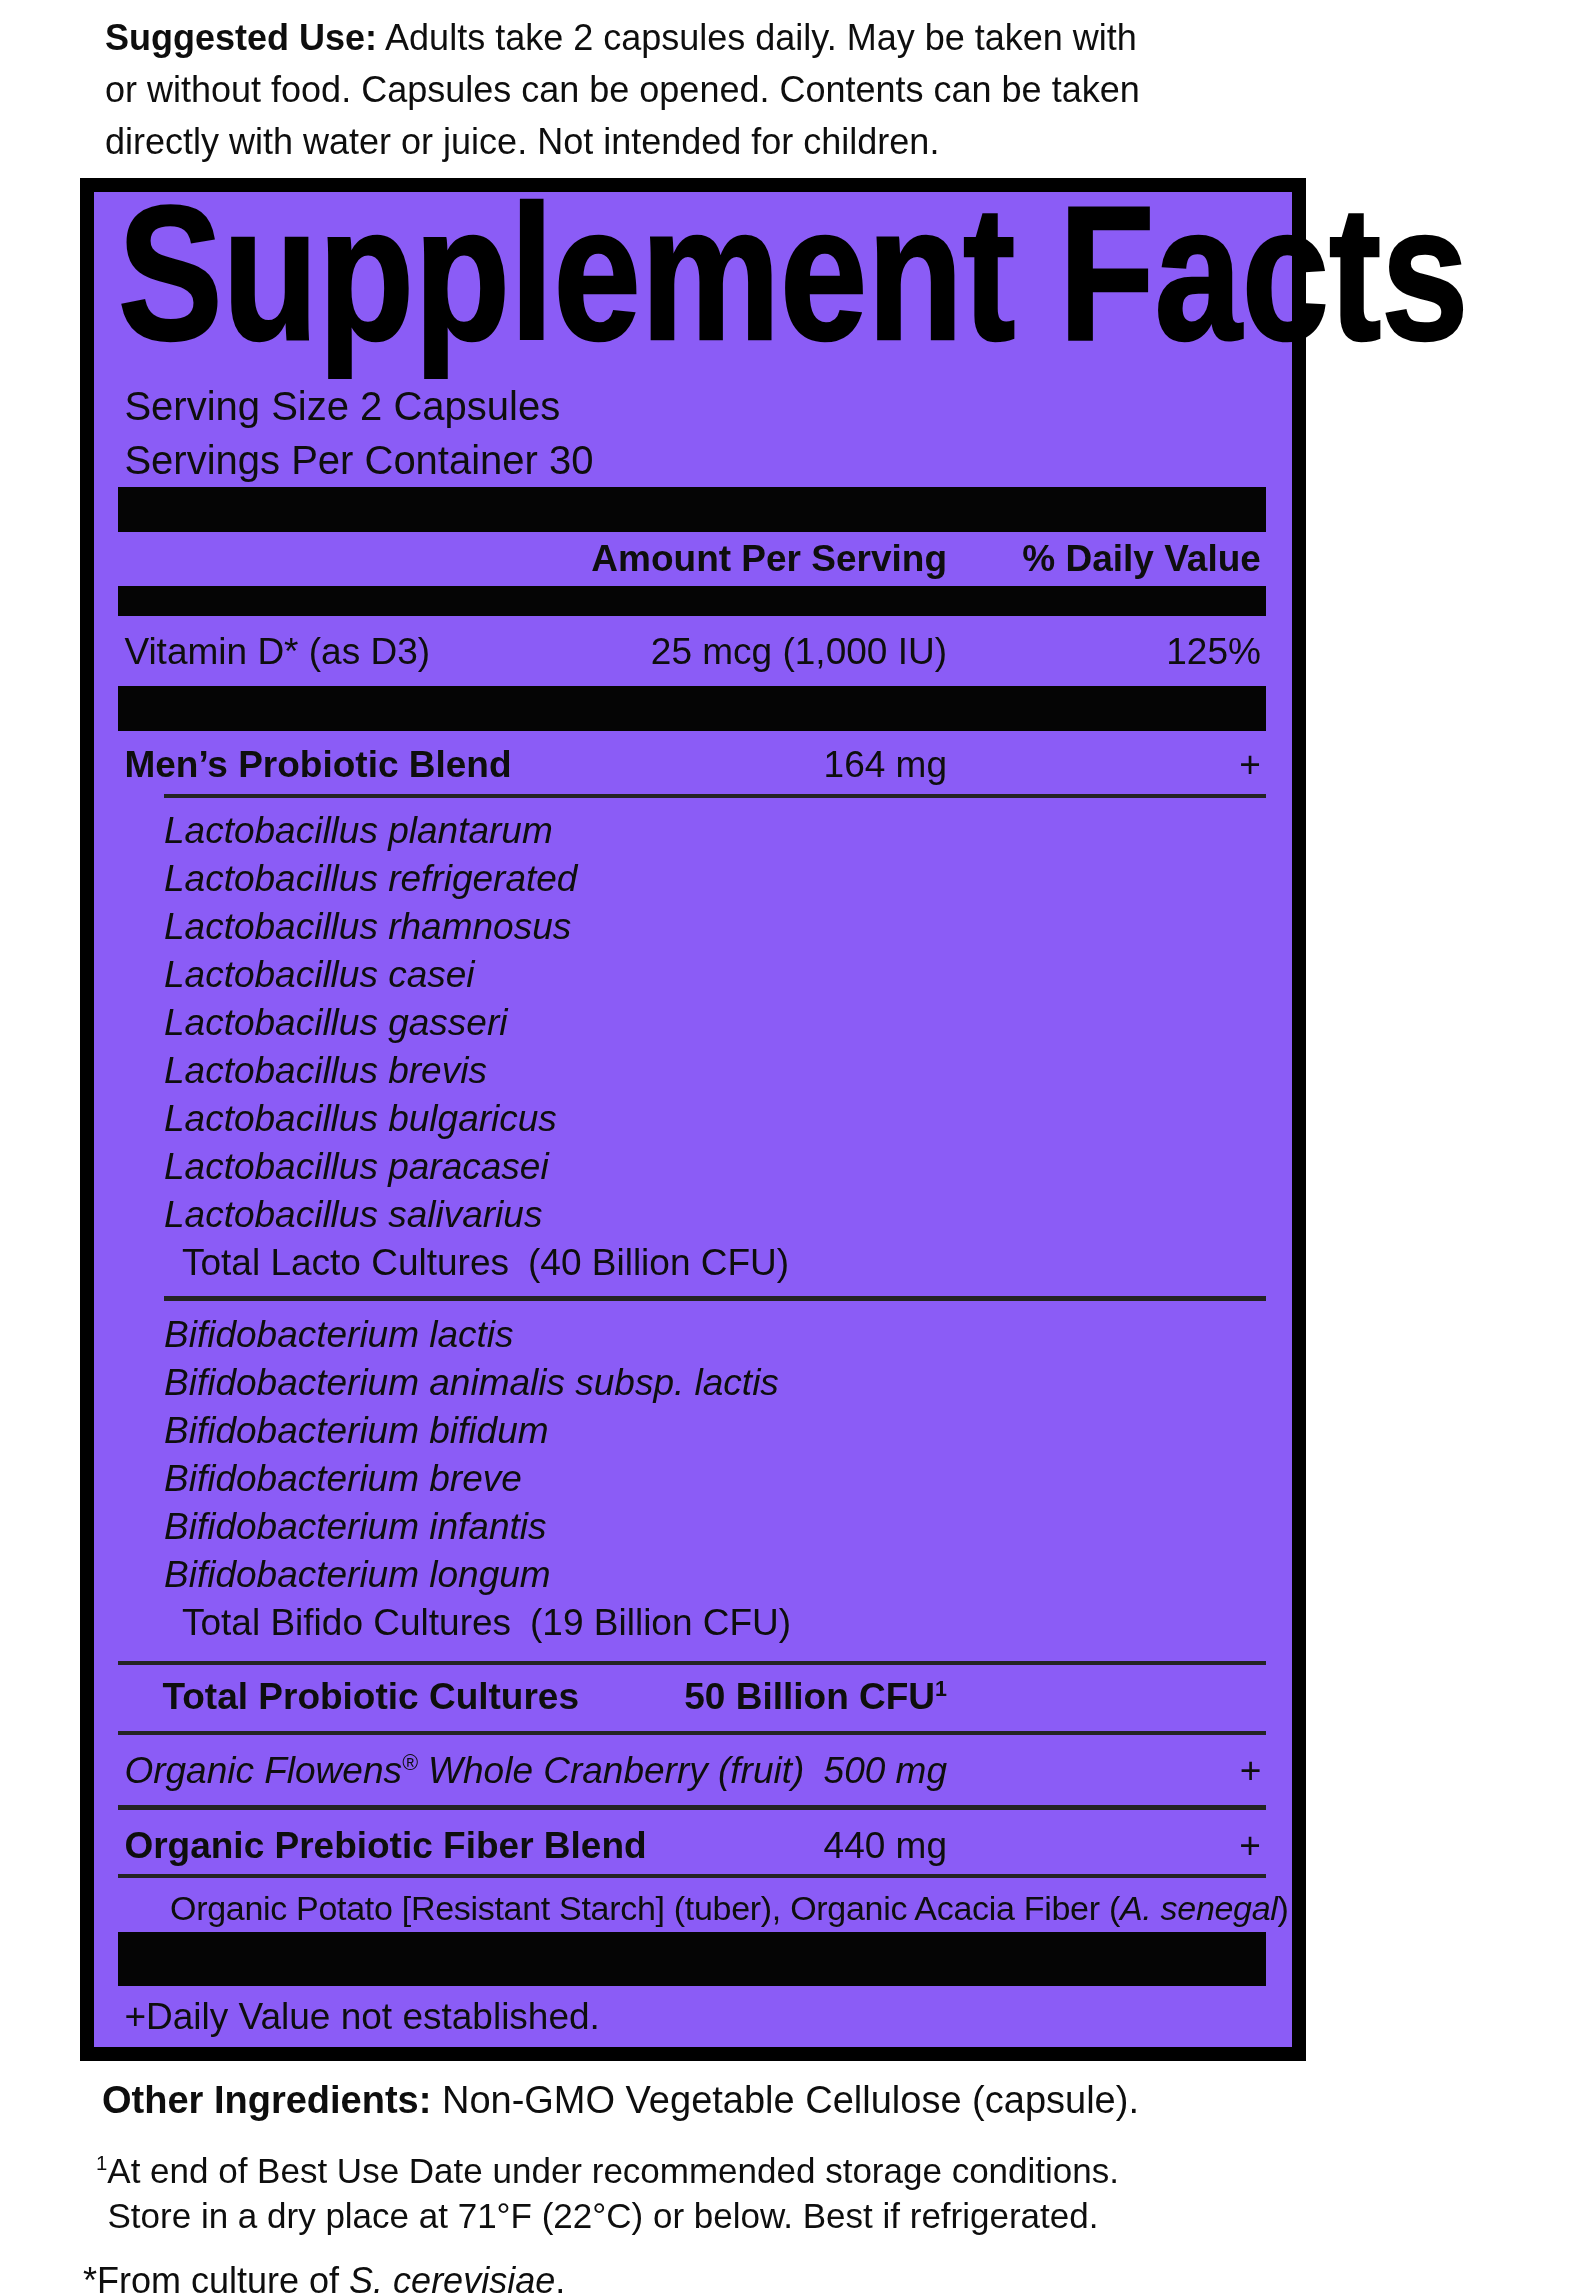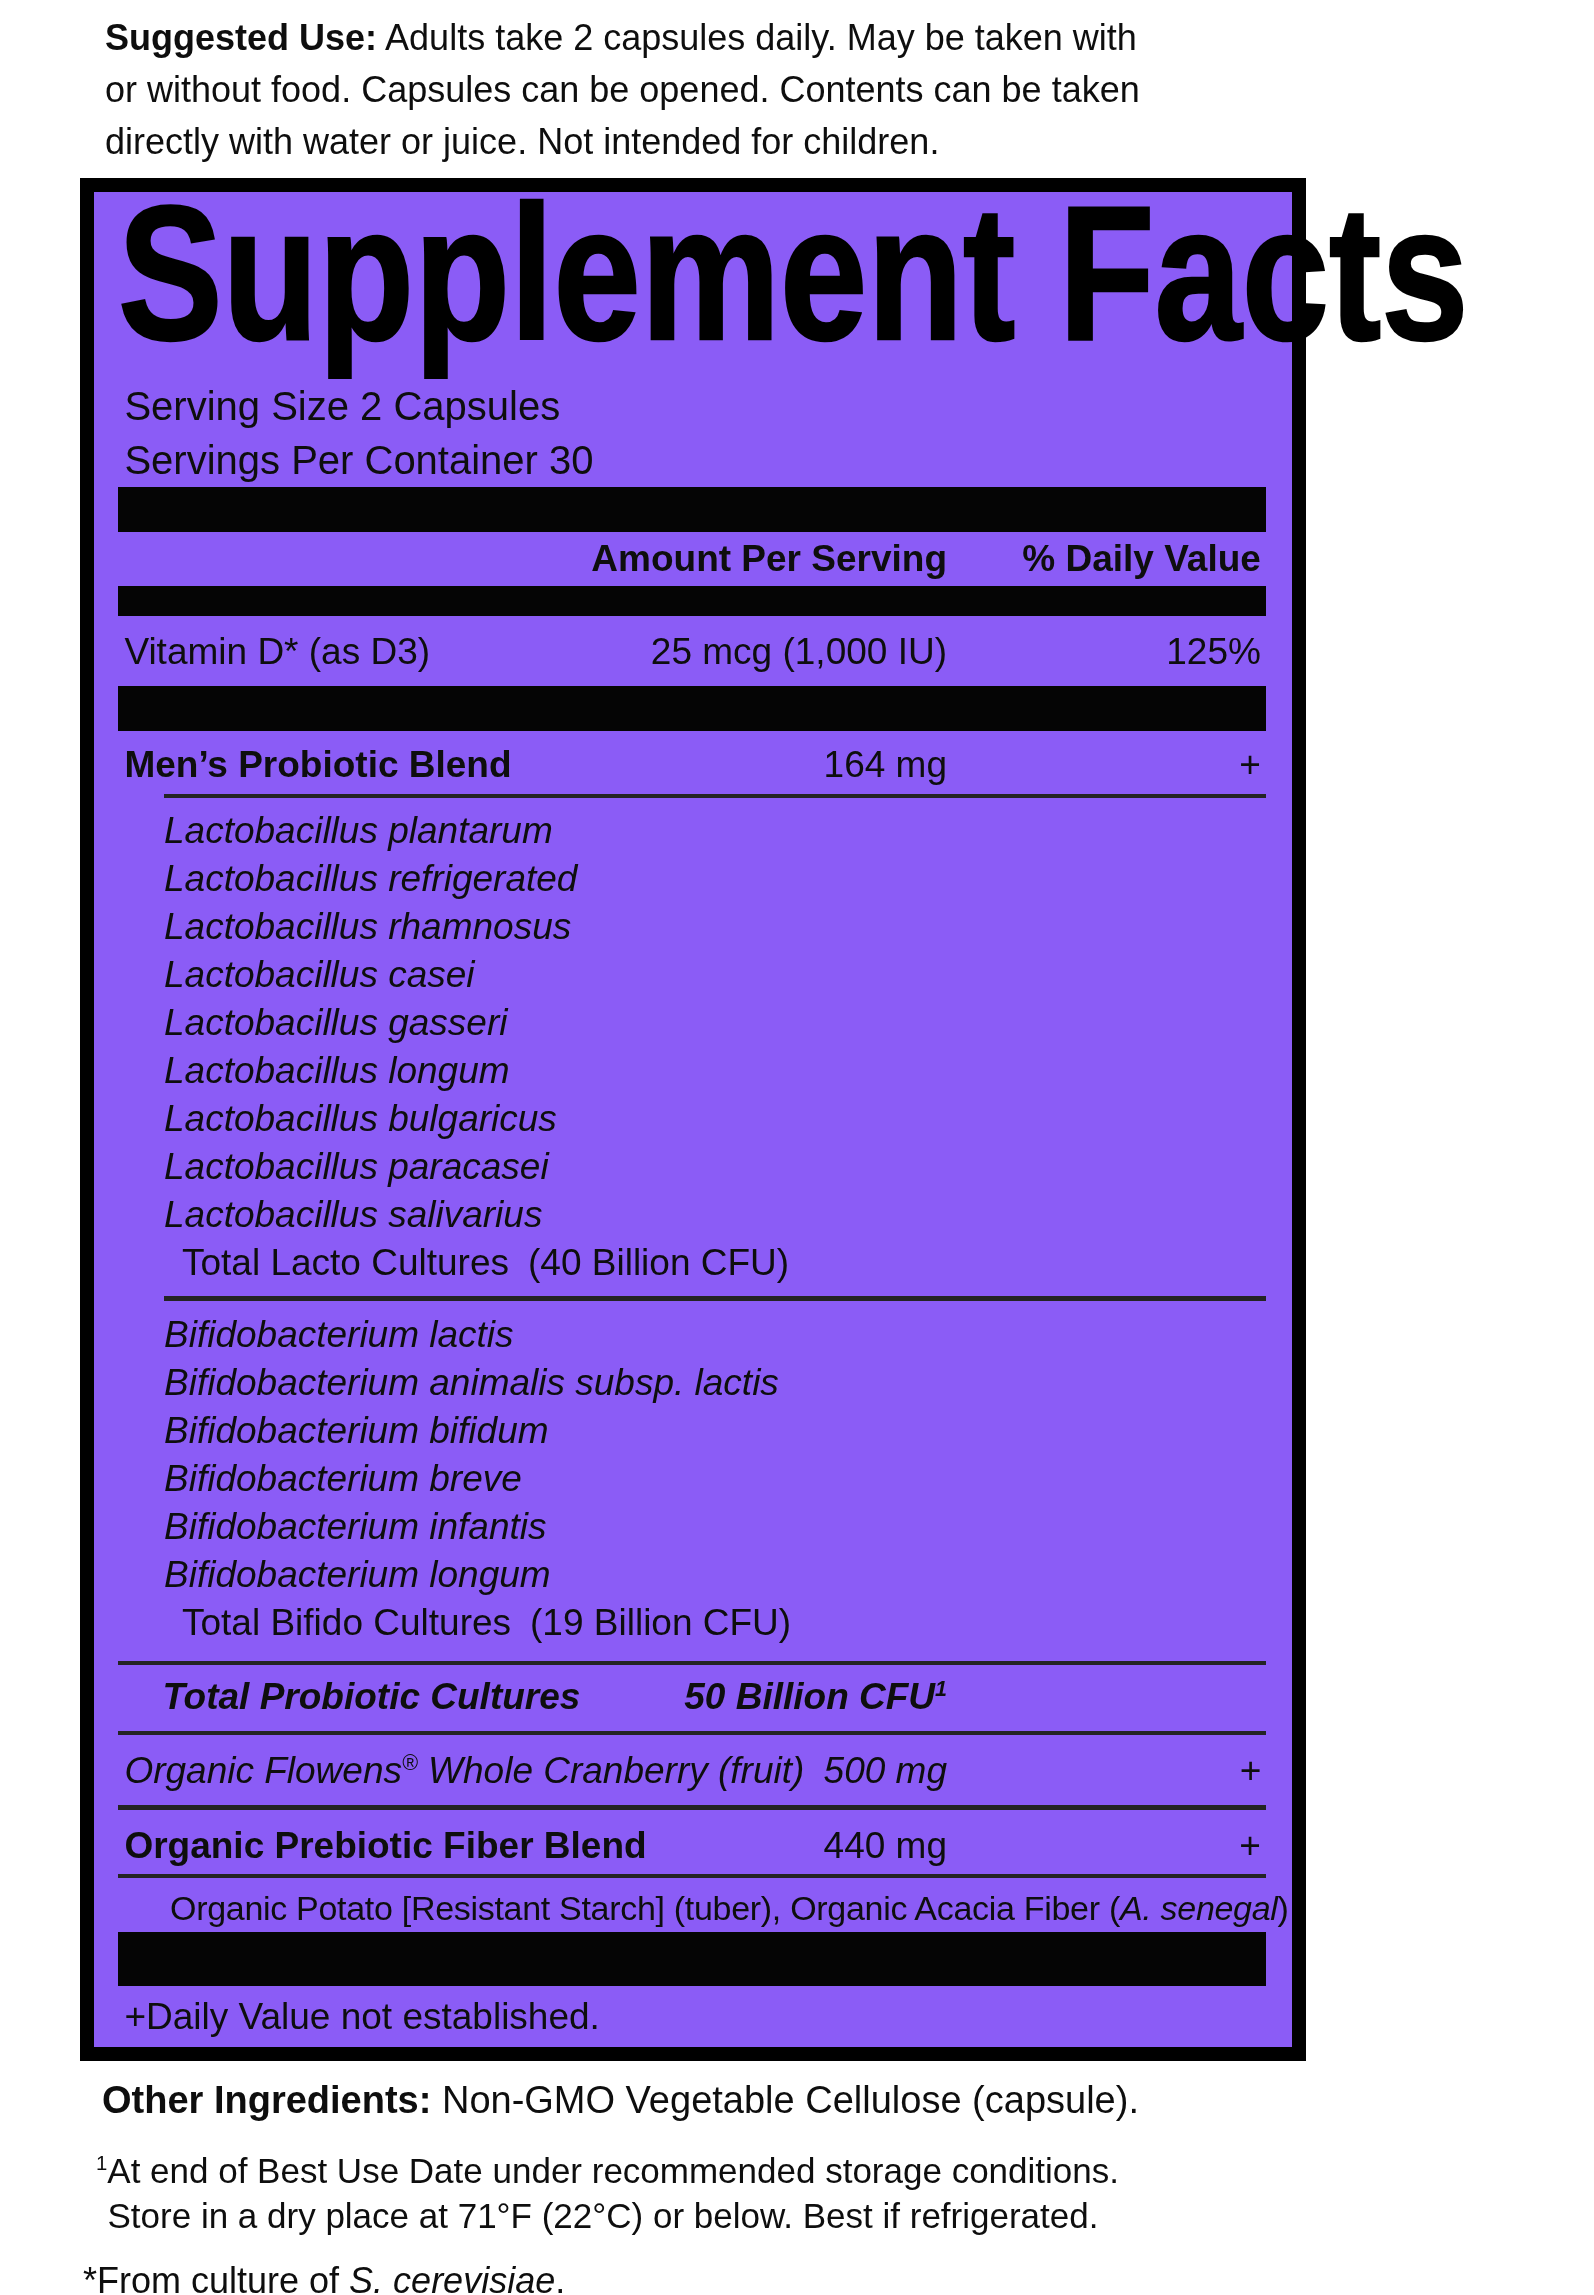--- a/index.html
+++ b/index.html
@@ -26,21 +26,21 @@
   .bar.b3{height:45px;margin-top:14px;}
   .bar.b4{height:54px;margin-top:5.1px;}
 
   .row{position:relative;font-size:37px;padding-left:6.4px;white-space:nowrap;}
   .row .amt{position:absolute;right:319px;top:0;white-space:nowrap;}
   .row .dv{position:absolute;right:5.1px;top:0;}
   .hdr{margin-top:7.7px;height:40px;line-height:40px;font-weight:bold;}
   .r-vitd{margin-top:15px;height:41px;line-height:41px;}
   .r-blend{margin-top:12.8px;height:41px;line-height:41px;}
   .r-blend .name{font-weight:bold;}
-  .r-totprob{margin-top:10.2px;height:41px;line-height:41px;font-weight:bold;font-style:italic;}
+  .r-totprob{margin-top:10.2px;height:41px;line-height:41px;font-weight:bold;}
   .r-totprob .name{padding-left:38px;}
   .r-cran{margin-top:15.3px;height:41px;line-height:41px;font-style:italic;}
   .r-fiber{margin-top:15.3px;height:41px;line-height:41px;}
   .r-fiber .name{font-weight:bold;}
 
   .rule{height:4.5px;background:#242424;}
   .rule.indent{margin-left:46px;margin-top:9px;}
   .rule.full{margin-left:0;}
   .rule.m22{margin-top:14px;}
   .rule.m12{margin-top:7.7px;}
@@ -105,21 +105,21 @@
   </div>
 
   <div class="rule indent"></div>
 
   <div class="species-list">
     <div class="species">Lactobacillus plantarum</div>
     <div class="species">Lactobacillus refrigerated</div>
     <div class="species">Lactobacillus rhamnosus</div>
     <div class="species">Lactobacillus casei</div>
     <div class="species">Lactobacillus gasseri</div>
-    <div class="species">Lactobacillus longum</div>
+    <div class="species">Lactobacillus brevis</div>
     <div class="species">Lactobacillus bulgaricus</div>
     <div class="species">Lactobacillus paracasei</div>
     <div class="species">Lactobacillus salivarius</div>
   </div>
   <div class="total-line">
     <span>Total Lacto Cultures</span><span class="amt-inline">(40 Billion CFU)</span>
   </div>
 
   <div class="rule indent"></div>
 

